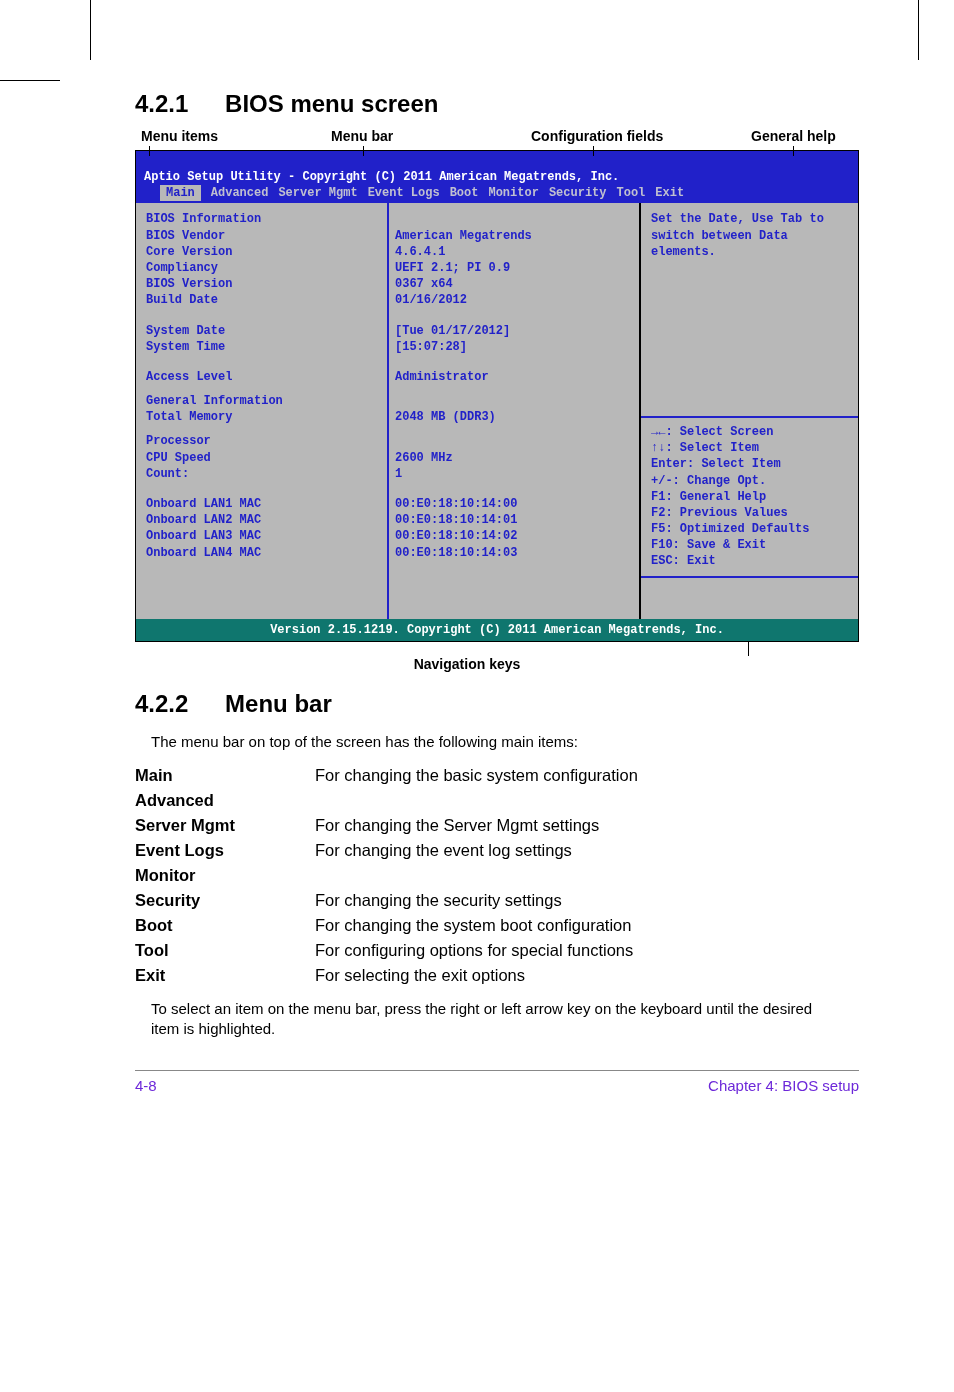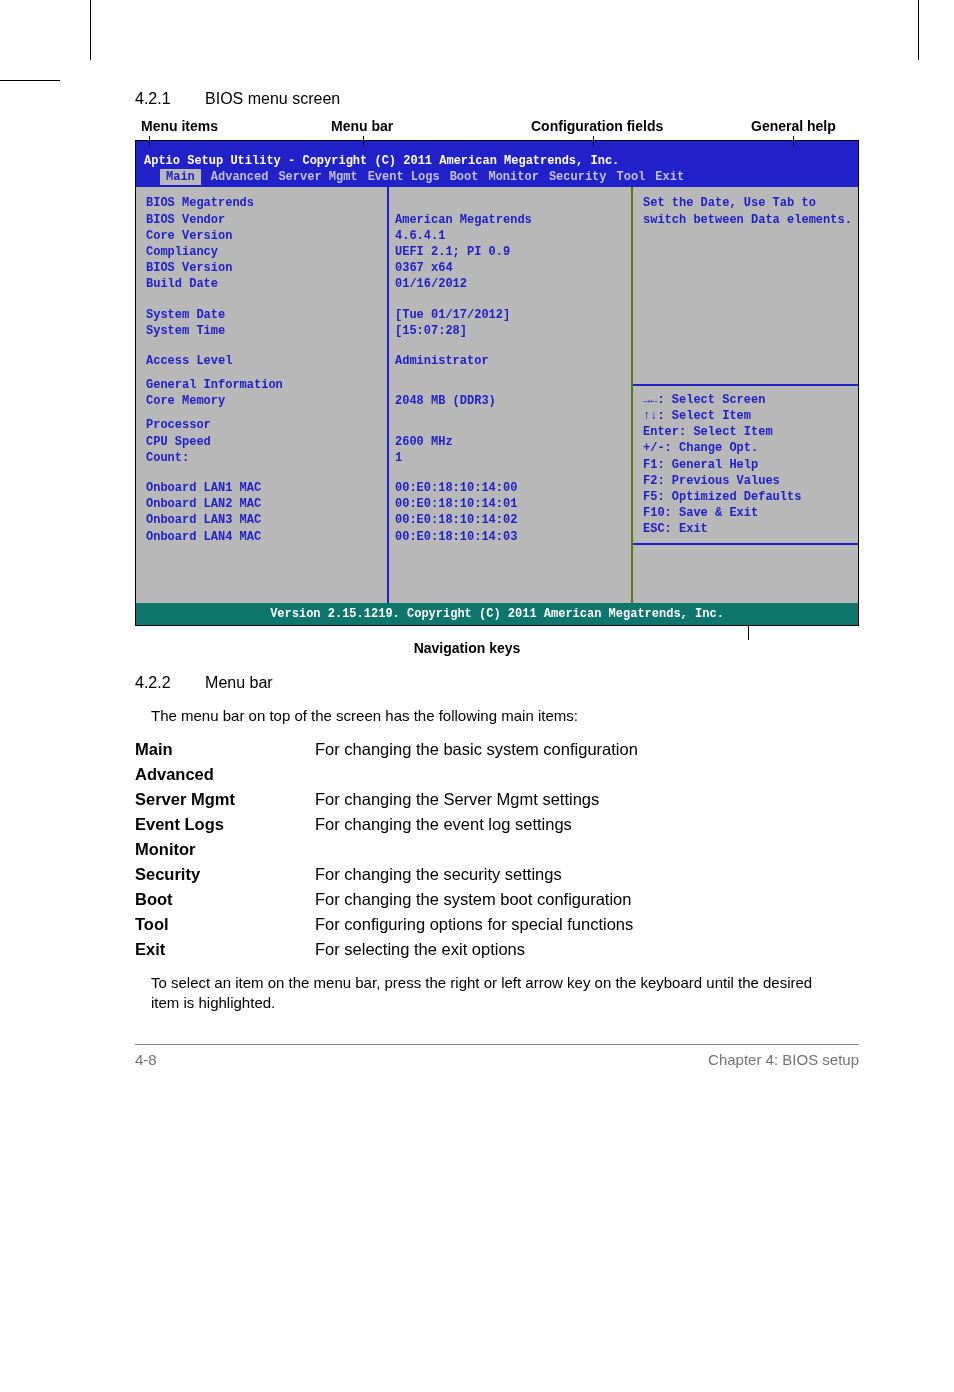--- a/index.html
+++ b/index.html
@@ -10,22 +10,22 @@
     color: #000;
     width: 954px;
   }
   .crop-mark-v { position:absolute; width:0; border-left:1px solid #000; height:60px; }
   .crop-mark-h { position:absolute; height:0; border-top:1px solid #000; width:60px; }
   .page {
     position: relative;
     padding: 90px 95px 40px 135px;
   }
   h2.section {
-    font-size: 16px;
-    font-weight: normal;
+    font-size: 24px;
+    font-weight: bold;
     margin: 0 0 10px 0;
   }
   h2.section .num { margin-right: 30px; }
   .annot-row {
     display: flex;
     font-size: 14px;
     font-weight: bold;
     margin: 8px 0 0 0;
   }
   .annot-row .a1 { width:150px; padding-left:6px; position:relative;}
@@ -39,21 +39,21 @@
     margin-top:6px;
     font-family: "Courier New", monospace;
     font-size: 12px;
     line-height: 1.35;
     font-weight: bold;
     color: #fff;
   }
   .bios-header {
     background: #2121c9;
     color: #fff;
-    padding: 12px 8px 0 8px;
+    padding: 18px 8px 0 8px;
   }
   .bios-tabs {
     background: #2121c9;
     color: #c0c0d0;
     padding: 0 8px 2px 8px;
     display:flex;
     gap: 10px;
   }
   .bios-tabs .active {
     background:#b8b8b8;
@@ -65,22 +65,22 @@
     background:#b8b8b8;
     color:#2121c9;
   }
   .bios-left {
     flex: 0 0 235px;
     padding: 8px 6px 8px 10px;
     border-right: 2px solid #2121c9;
   }
   .bios-mid {
     flex: 0 0 230px;
-    padding: 8px 6px 8px 6px;
-    border-right: 2px solid #4d7c0f;
+    padding: 8px 14px 8px 6px;
+    border-right: 2px solid #000000;
   }
   .bios-right {
     flex: 1;
     padding: 8px 6px 0 10px;
     color:#2121c9;
   }
   .bios-right .divider {
     border-top:2px solid #2121c9;
     margin:6px -6px 6px -10px;
   }
@@ -110,21 +110,21 @@
   .def-row { display:flex; margin:6px 0; }
   .def-row .term { flex:0 0 180px; font-weight:bold; }
   .def-row .desc { flex:1; }
   .page-footer {
     border-top:1px solid #888;
     margin-top:30px;
     padding-top:6px;
     display:flex;
     justify-content:space-between;
     font-size:15px;
-    color:#737373;
+    color:#6d28d9;
   }
   .blank-gap { height:14px; }
   .lgap { height:8px; }
 </style>
 </head>
 <body>
 
 <div class="crop-mark-v" style="left:90px; top:0;"></div>
 <div class="crop-mark-h" style="left:0; top:80px;"></div>
 <div class="crop-mark-v" style="right:35px; top:0;"></div>
@@ -152,34 +152,34 @@
       <span>Server Mgmt</span>
       <span>Event Logs</span>
       <span>Boot</span>
       <span>Monitor</span>
       <span>Security</span>
       <span>Tool</span>
       <span>Exit</span>
     </div>
     <div class="bios-body">
       <div class="bios-left">
-        <div>BIOS Megatrends</div>
+        <div>BIOS Information</div>
         <div>BIOS Vendor</div>
         <div>Core Version</div>
         <div>Compliancy</div>
         <div>BIOS Version</div>
         <div>Build Date</div>
         <div class="blank-gap"></div>
         <div>System Date</div>
         <div>System Time</div>
         <div class="blank-gap"></div>
         <div>Access Level</div>
         <div class="lgap"></div>
         <div>General Information</div>
-        <div>Core Memory</div>
+        <div>Total Memory</div>
         <div class="lgap"></div>
         <div>Processor</div>
         <div>CPU Speed</div>
         <div>Count:</div>
         <div class="blank-gap"></div>
         <div>Onboard LAN1 MAC</div>
         <div>Onboard LAN2 MAC</div>
         <div>Onboard LAN3 MAC</div>
         <div>Onboard LAN4 MAC</div>
         <div style="height:50px;"></div>

